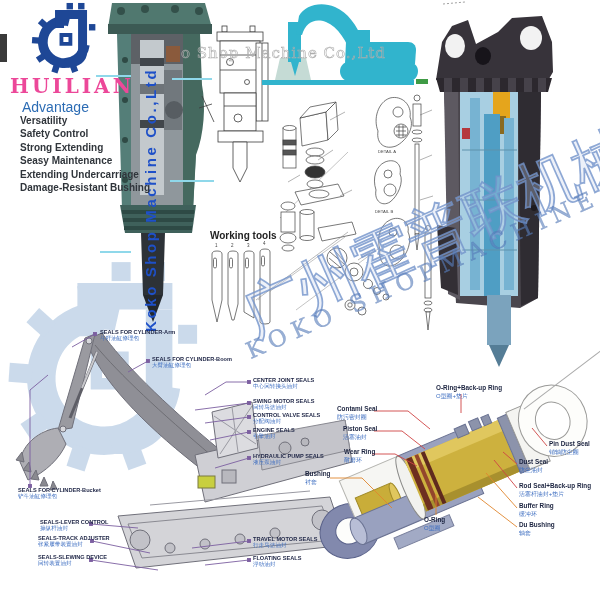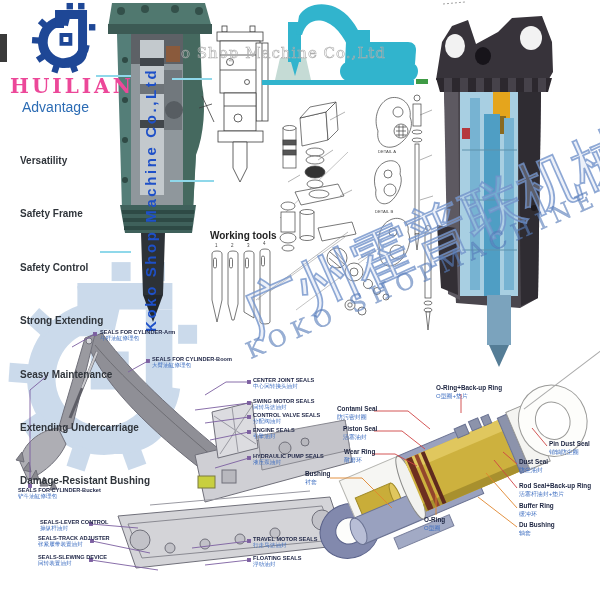--- a/index.html
+++ b/index.html
@@ -2,21 +2,21 @@
 <html><head>
 <meta charset="utf-8">
 <style>
   html,body{margin:0;padding:0;}
   body{width:600px;height:600px;overflow:hidden;background:#fff;font-family:"Liberation Sans",sans-serif;position:relative;}
   #canvas{position:absolute;inset:0;width:600px;height:600px;}
   svg{position:absolute;left:0;top:0;}
   .abs{position:absolute;}
   .brand-name{font-family:"DejaVu Serif",serif;font-weight:bold;font-size:20px;letter-spacing:3px;color:#ec4899;}
   .advantage-title{font-size:14px;font-weight:normal;color:#2c6cb4;}
-  .adv-item{font-size:10px;font-weight:bold;color:#30353b;line-height:13.4px;white-space:nowrap;margin-top:40px;}
+  .adv-item{font-size:10px;font-weight:bold;color:#30353b;line-height:13.4px;white-space:nowrap;}
   .wm-horiz{font-family:"DejaVu Serif",serif;font-size:15px;letter-spacing:1px;color:rgba(255,255,255,0.05);-webkit-text-stroke:0.6px #acacac;white-space:nowrap;}
   .wm-koko{font-family:"DejaVu Serif",serif;font-size:23px;letter-spacing:7px;color:rgba(90,128,188,0.62);-webkit-text-stroke:0.4px rgba(80,115,180,0.5);white-space:nowrap;transform:rotate(-24deg);transform-origin:left top;}
   .wm-cn{font-weight:normal;font-size:60px;letter-spacing:0px;color:rgba(195,210,235,0.3);-webkit-text-stroke:1.7px rgba(115,148,202,0.8);white-space:nowrap;transform:rotate(-24deg);transform-origin:left top;}
   .vert-text{font-size:15px;font-weight:bold;color:#1e50c8;letter-spacing:2.6px;white-space:nowrap;transform:rotate(-90deg);transform-origin:0 0;}
   .tools-title{font-size:10px;font-weight:bold;color:#222;}
   .tool-num{font-size:6px;color:#444;transform:scale(0.75);transform-origin:left top;}
   .seal-label{font-size:7px;font-weight:bold;color:#232a4a;line-height:8px;white-space:nowrap;transform:scale(0.8);transform-origin:left top;}
   .seal-cn{display:block;font-weight:normal;font-size:7px;color:#3b6cc0;}
   .cyl-label{font-size:7.5px;font-weight:bold;color:#1c2440;line-height:8.5px;white-space:nowrap;transform:scale(0.85);transform-origin:left top;}
   .detail-label{font-size:6px;color:#444;transform:scale(0.7);transform-origin:left top;}
@@ -344,21 +344,20 @@
       <polyline points="517,508 486,473"></polyline>
       <polyline points="517,527 478,497"></polyline>
     </g>
   </g>
 </svg>
 
 <div class="abs" style="left:10px;top:74px;z-index:3"><span class="brand-name">HUILIAN</span></div>
 <div class="abs advantage-title" style="left:22px;top:99px;z-index:3">Advantage</div>
 <div class="abs" style="left:20px;top:114px;z-index:3">
   <div class="adv-item">Versatility</div>
-  <div class="adv-item">Safety Frame</div>
   <div class="adv-item">Safety Control</div>
   <div class="adv-item">Strong Extending</div>
   <div class="adv-item">Seasy Maintenance</div>
   <div class="adv-item">Extending Undercarriage</div>
   <div class="adv-item">Damage-Resistant Bushing</div>
 </div>
 
 <div class="abs wm-horiz" style="left:181px;top:44px;z-index:2">o Shop Machine Co.,Ltd</div>
 <div class="abs wm-cn" style="left:230px;top:282px;z-index:2">广州霍普联机械</div>
 <div class="abs wm-koko" style="left:242px;top:340px;z-index:2">KOKO SHOPMACHINE</div>

